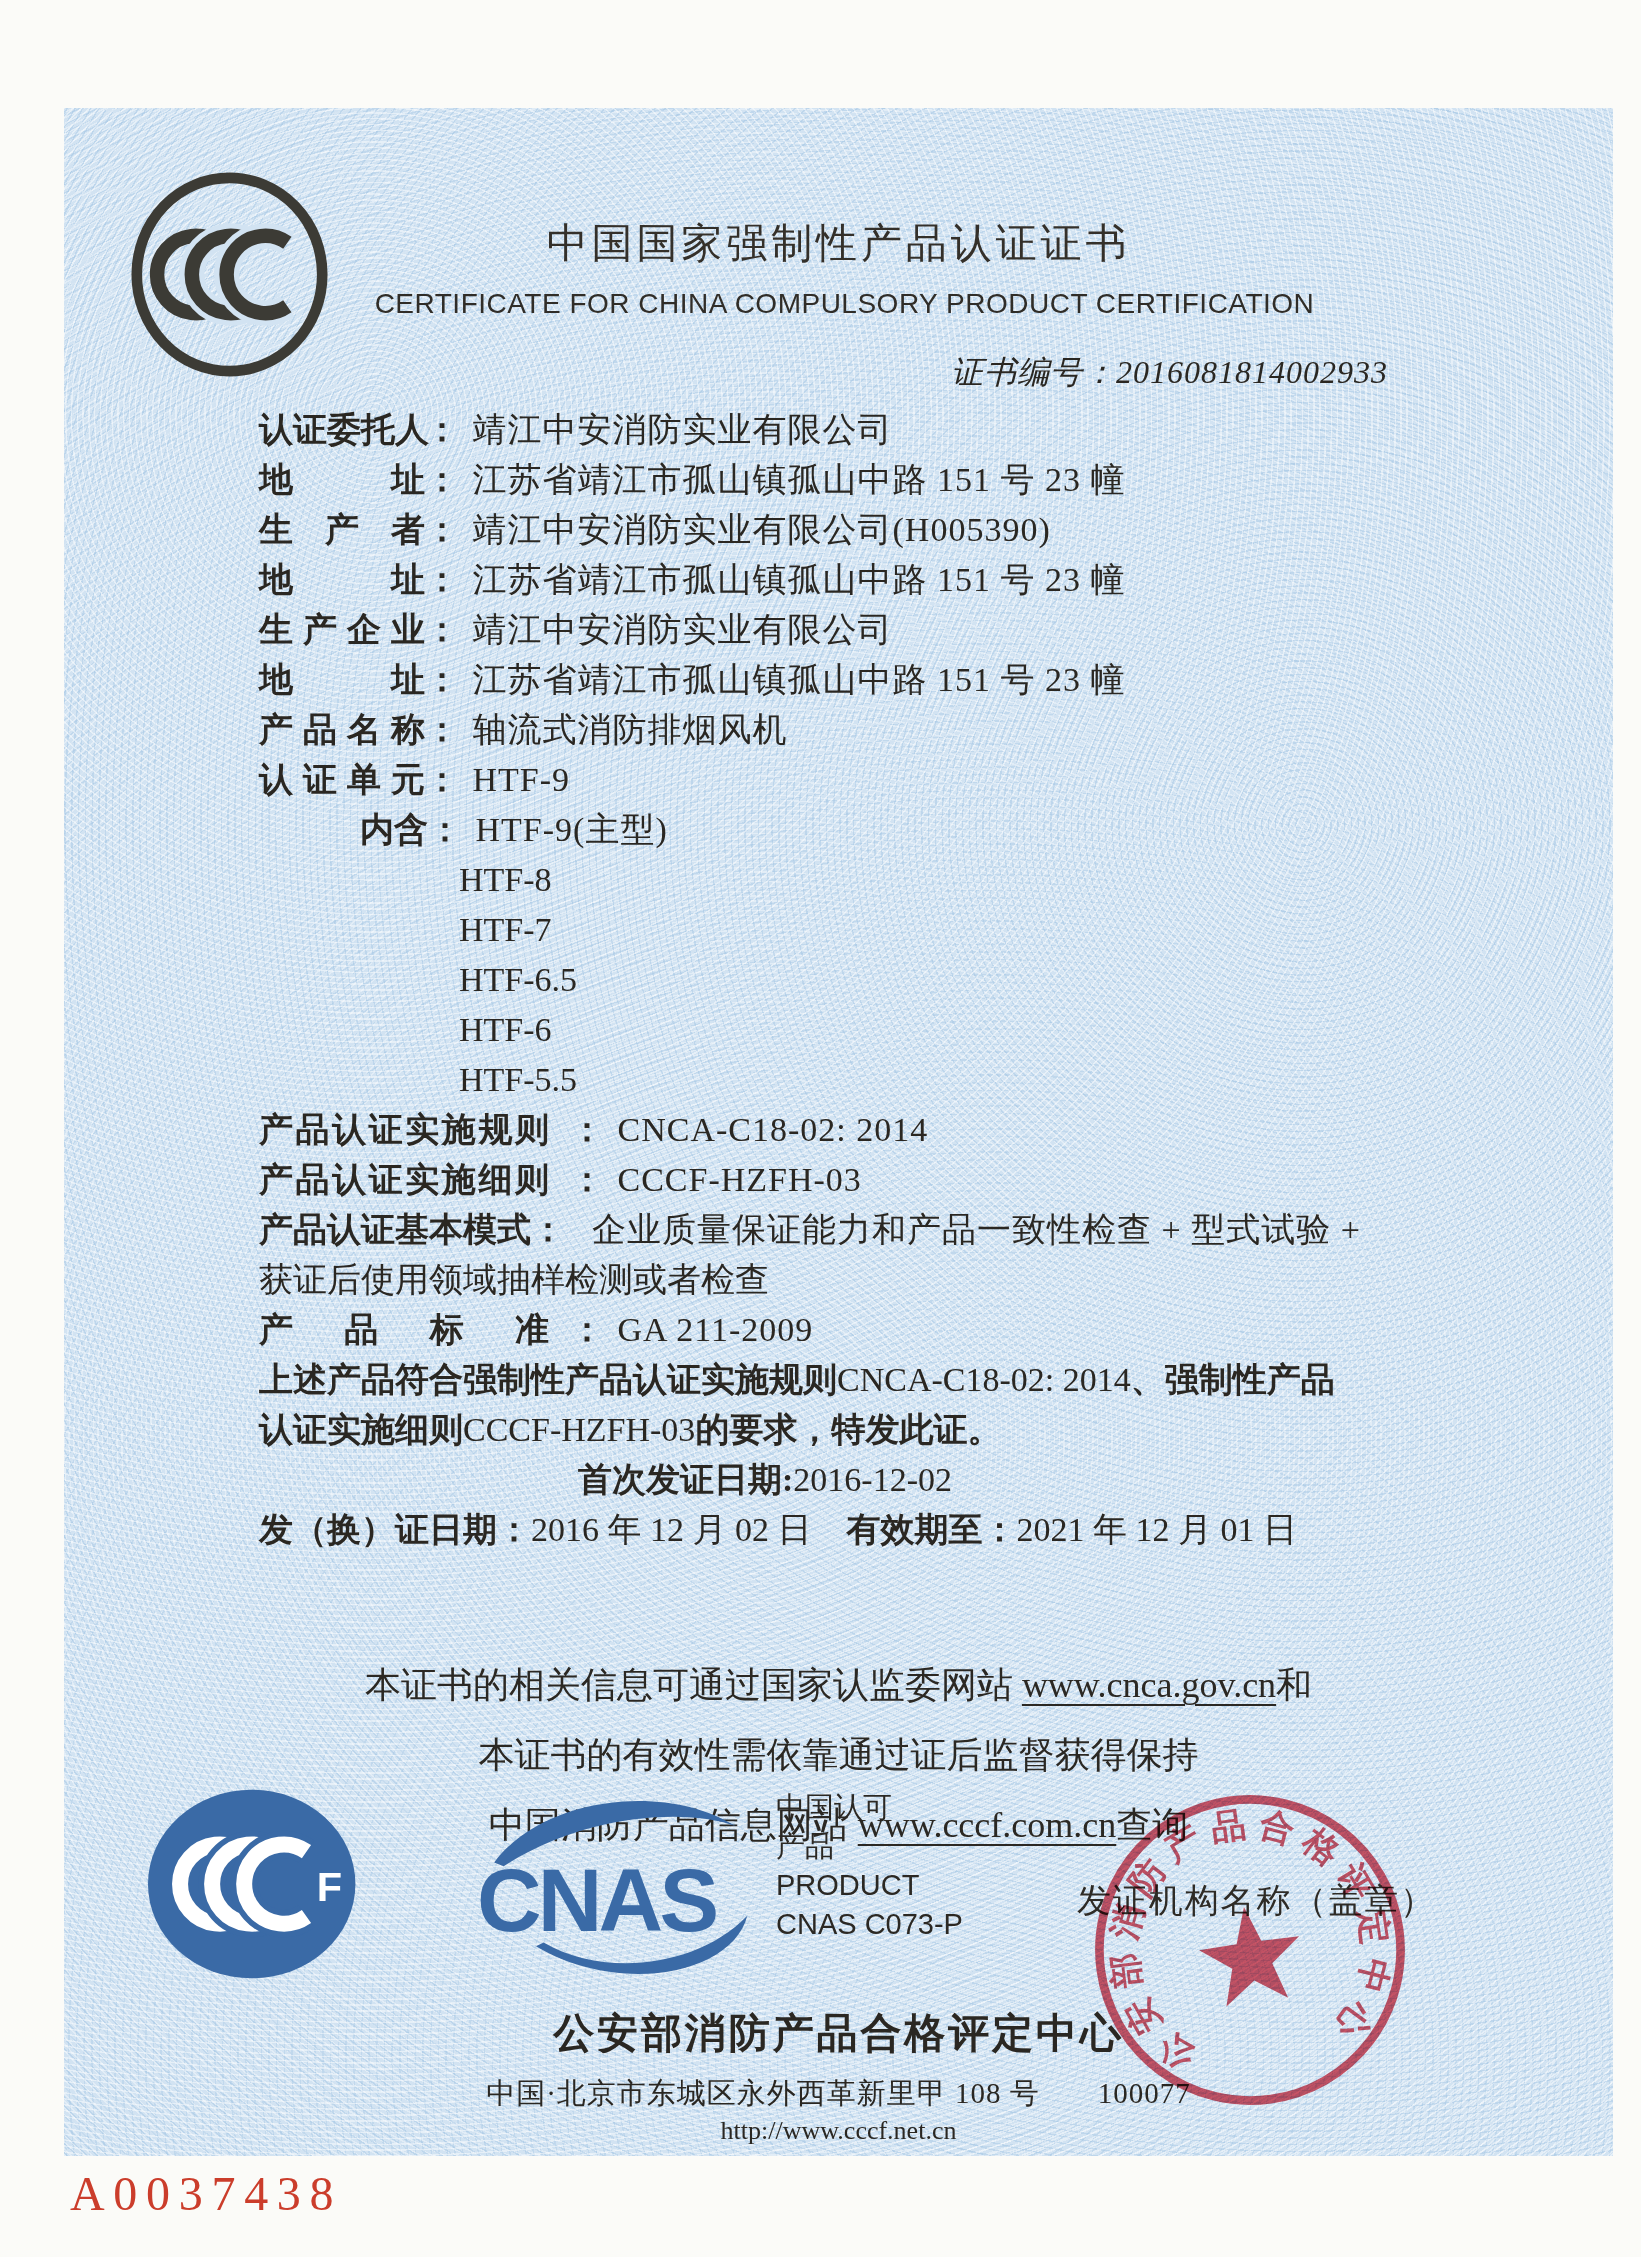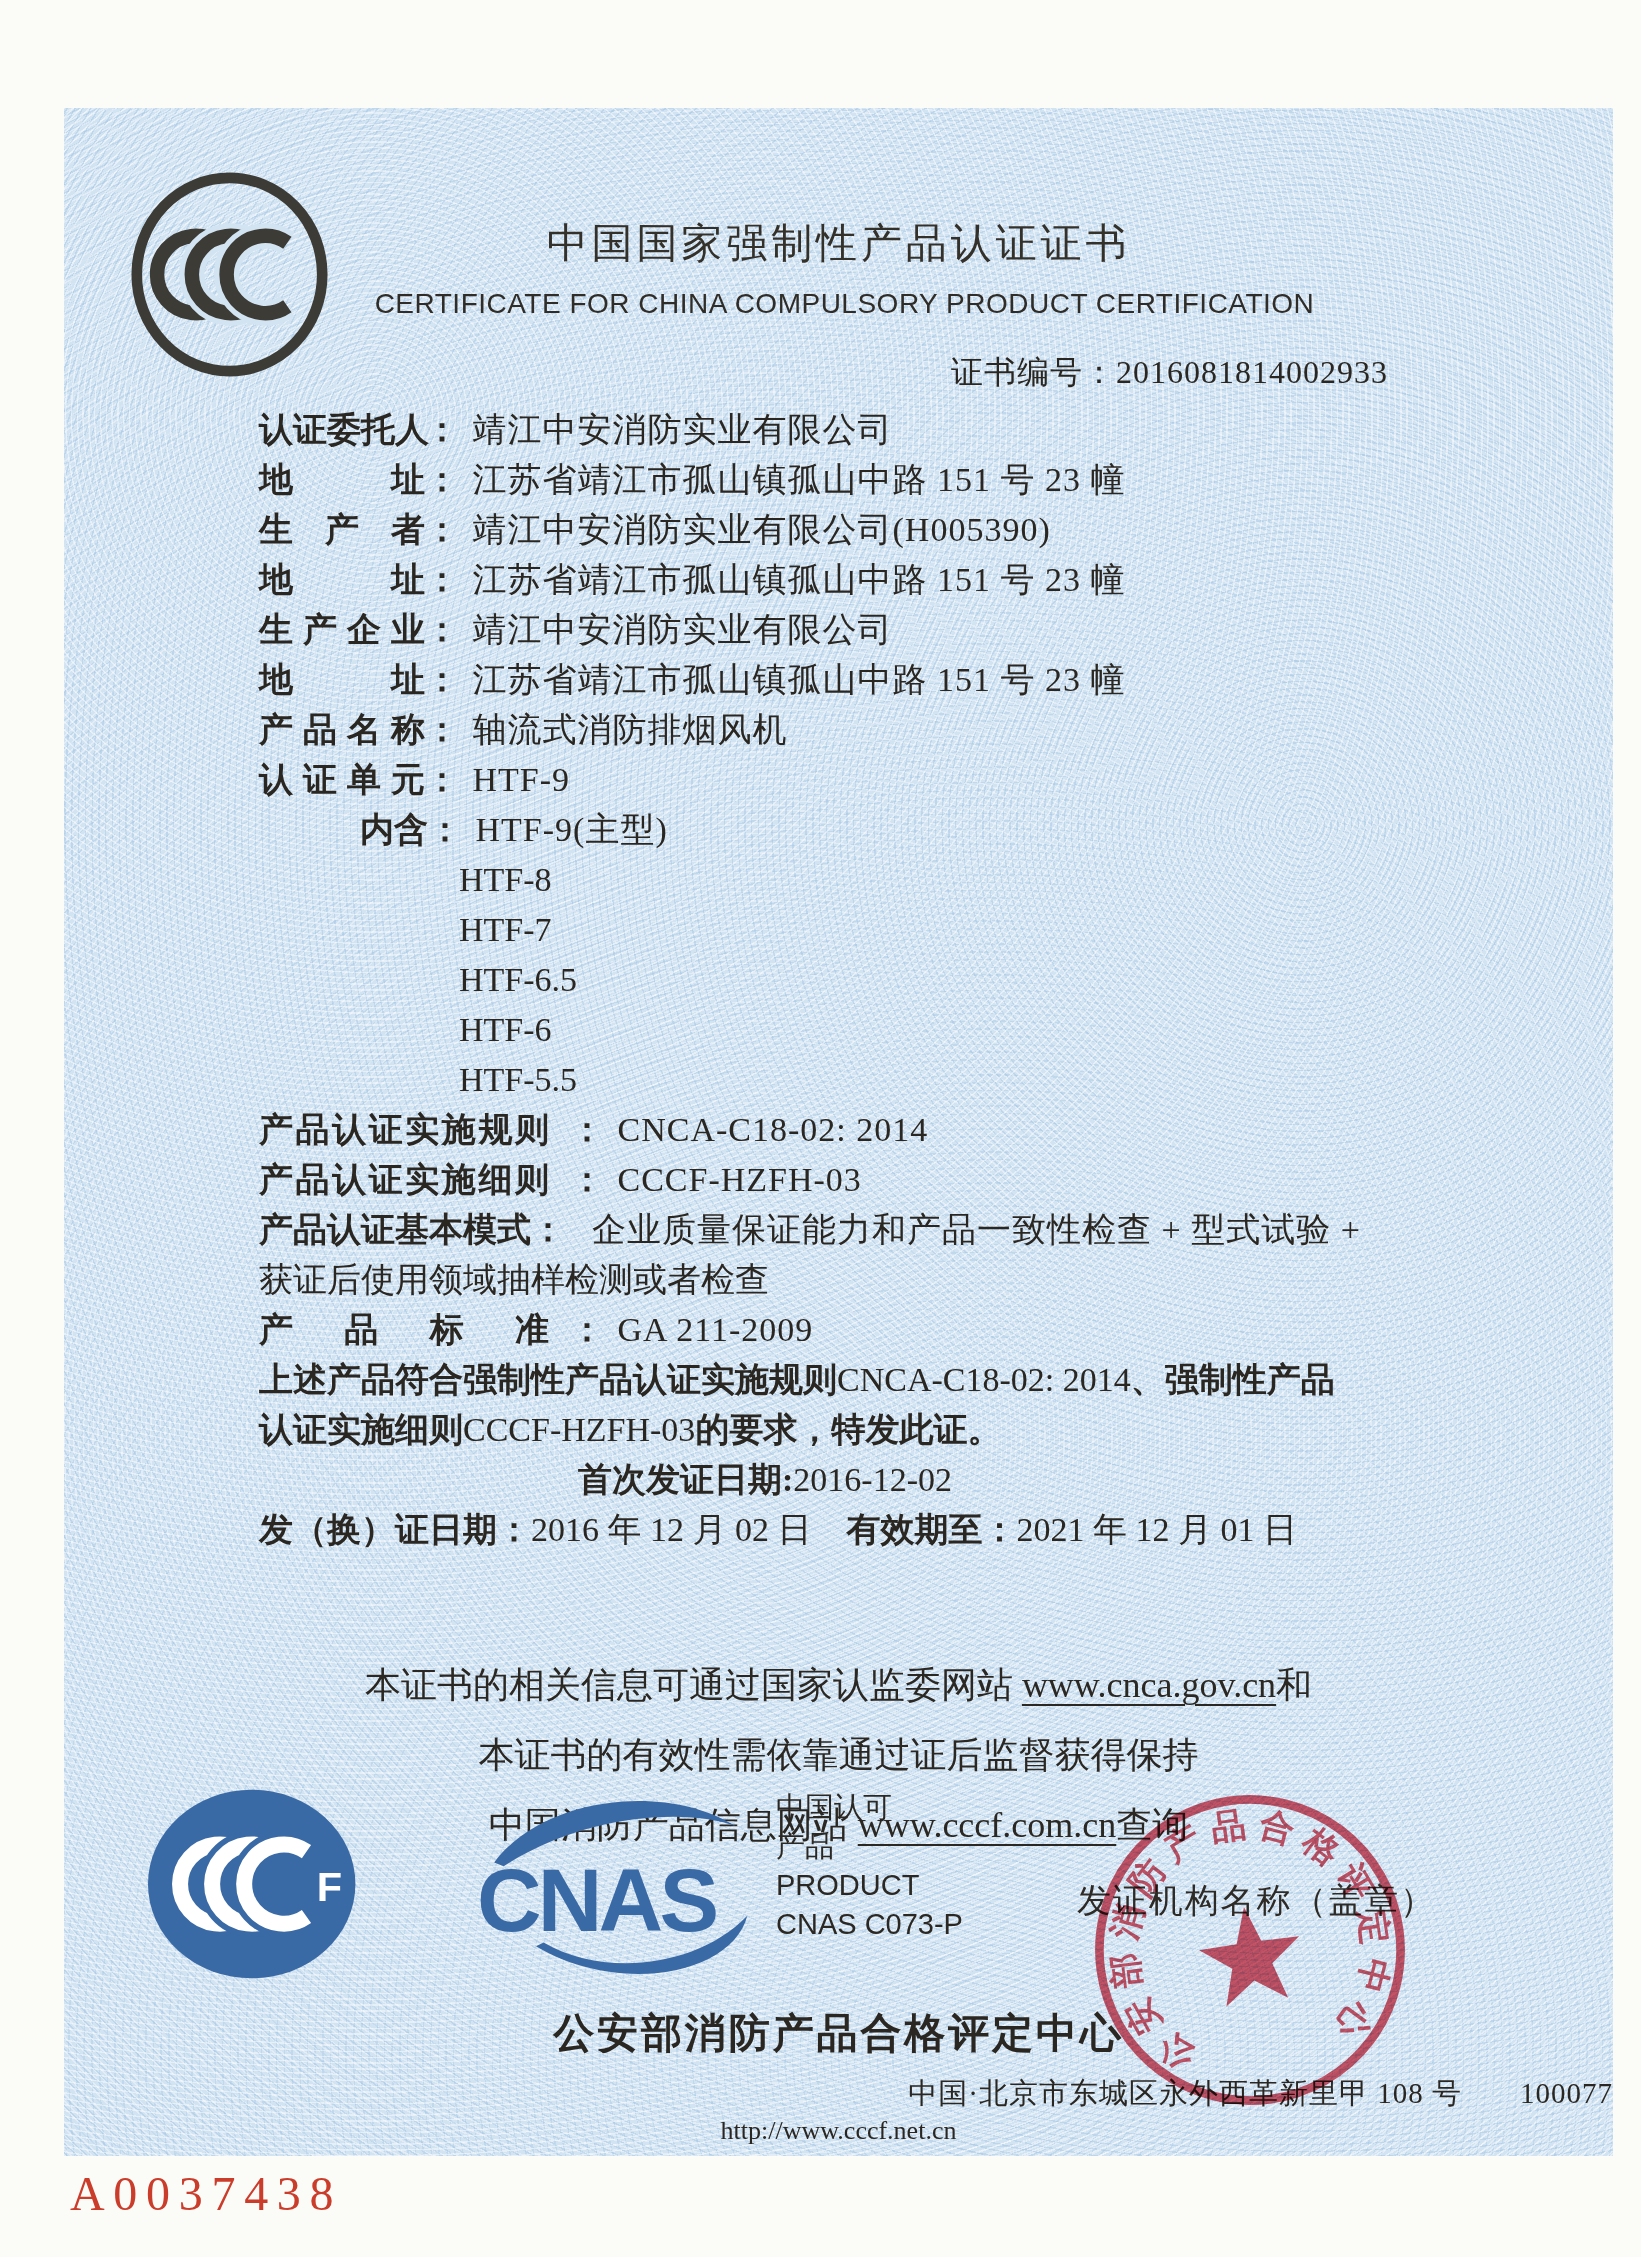--- a/index.html
+++ b/index.html
@@ -9,21 +9,21 @@
         background-color:#d2e3f2;
         background-image:
           repeating-radial-gradient(circle at 20% 15%, rgba(255,255,255,.45) 0 1.4px, rgba(255,255,255,0) 1.4px 5.8px),
           repeating-radial-gradient(circle at 80% 35%, rgba(164,198,228,.45) 0 1.4px, rgba(255,255,255,0) 1.4px 6.8px),
           repeating-radial-gradient(circle at 45% 65%, rgba(255,255,255,.35) 0 1.4px, rgba(255,255,255,0) 1.4px 4.8px),
           repeating-radial-gradient(circle at 60% 95%, rgba(164,198,228,.38) 0 1.4px, rgba(255,255,255,0) 1.4px 7.7px);}
   .title{position:absolute;top:108px;left:0;right:0;text-align:center;
          font-size:41px;font-weight:400;letter-spacing:3.9px;color:#34302a;}
   .subtitle{position:absolute;top:180px;left:12px;right:0;text-align:center;
             font-family:"Liberation Sans",sans-serif;font-size:28px;letter-spacing:0.5px;color:#302d28;}
-  .certno{position:absolute;top:243px;left:887px;font-size:32px;letter-spacing:1px;}
+  .certno{position:absolute;top:243px;left:887px;font-size:32px;letter-spacing:1px;font-style:italic;}
   .content{position:absolute;left:195px;top:297px;right:25px;}
   .row{display:flex;align-items:center;height:50px;font-size:34px;white-space:nowrap;}
   .lbl{display:inline-block;width:166px;font-weight:700;text-align:justify;text-align-last:justify;}
   .lblw{display:inline-block;width:290px;font-weight:700;text-align:justify;text-align-last:justify;margin-right:21px;}
   .colon{font-weight:700;}
   .val{margin-left:13.5px;letter-spacing:1px;}
   .sp105{width:101px;}
   .sp207{width:200px;}
   .inlbl{font-weight:700;}
   .stmt{font-weight:700;}
@@ -32,21 +32,21 @@
   .gap36{width:35px;}
   .notes{position:absolute;top:1542px;left:0;right:0;text-align:center;line-height:70px;font-size:36px;color:#2b2823;}
   .ul{text-decoration:underline;text-underline-offset:6.8px;text-decoration-thickness:1.9px;}
   .cccf-svg{position:absolute;left:75px;top:1678px;}
   .cnas-svg{position:absolute;left:413px;top:1673px;}
   .accr{position:absolute;left:712px;top:1680px;font-size:29px;line-height:39px;color:#2b2823;}
   .accr .lat{font-family:"Liberation Sans",sans-serif;}
   .stamp-caption{position:absolute;left:1013px;top:1770px;font-size:34px;letter-spacing:1.9px;color:#2e2b26;z-index:2;}
   .stamp-svg{position:absolute;left:1020px;top:1676px;z-index:3;mix-blend-mode:multiply;opacity:.88;}
   .issuer-name{position:absolute;top:1898px;left:0;right:0;text-align:center;font-size:41px;font-weight:700;letter-spacing:2.9px;}
-  .issuer-addr{position:absolute;top:1966px;left:0;right:0;text-align:right;font-size:29px;letter-spacing:1px;}
+  .issuer-addr{position:absolute;top:1966px;left:0;right:0;text-align:center;font-size:29px;letter-spacing:1px;}
   .issuer-addr .pc{margin-left:58px;}
   .issuer-url{position:absolute;top:2008px;left:0;right:0;text-align:center;font-size:26px;}
   .ccc-logo{position:absolute;left:66px;top:64px;}
   .serial{position:absolute;left:70px;top:2166px;font-size:48px;letter-spacing:8.7px;color:#cb3d2b;}
 </style>
 </head>
 <body>
 
 <div class="cert">
 

